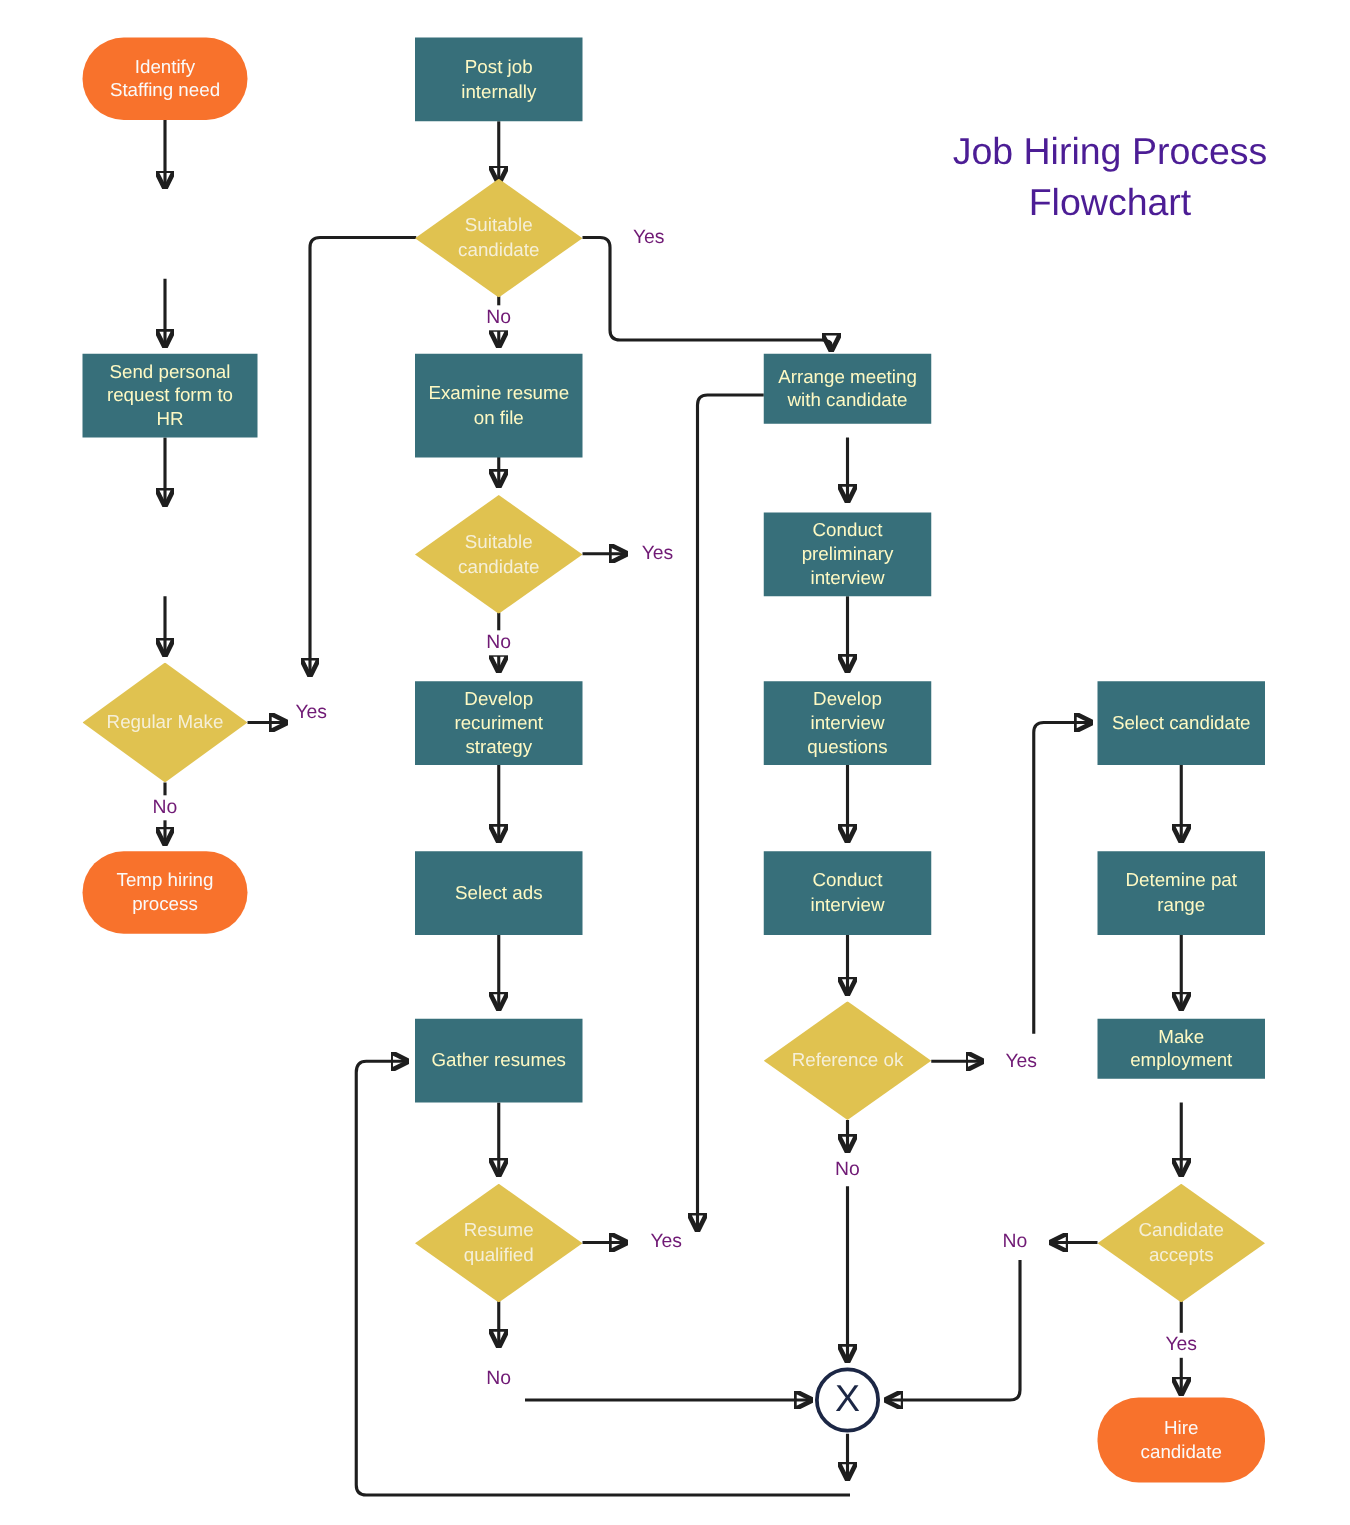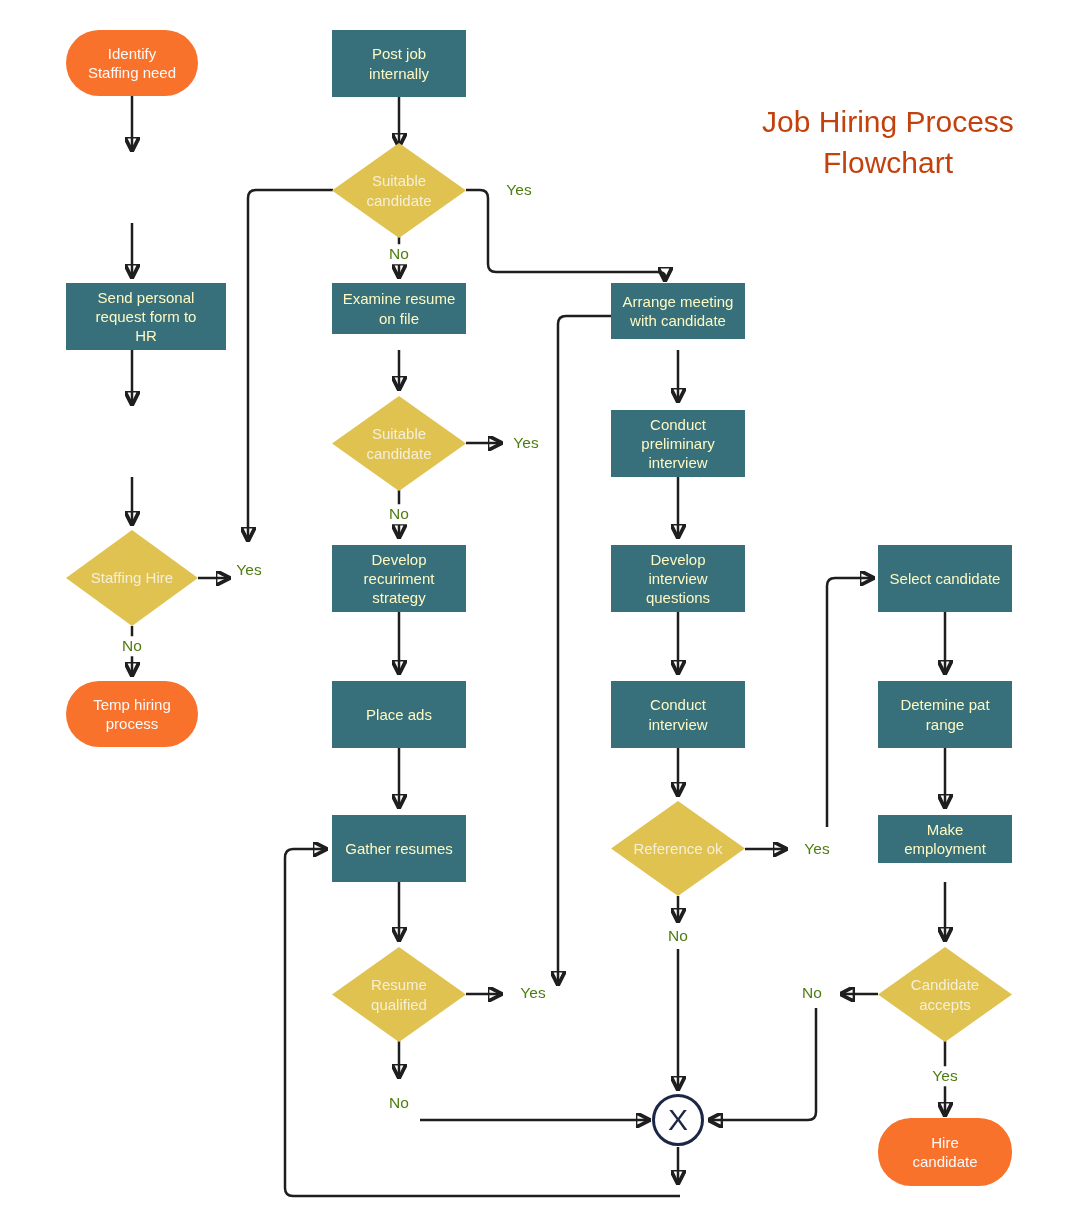--- a/index.html
+++ b/index.html
@@ -15,26 +15,26 @@
   }
   .node-label{white-space:pre-line;font-size:15px;line-height:1.28;}
   .process{background:#376F7A;color:#fef9c3;}
   .terminator{background:#F8722C;color:#FAFAFA;border-radius:33px;}
   .decision{
     background:#E0C250;color:#F5EFD8;
     clip-path:polygon(50% 0%,100% 50%,50% 100%,0% 50%);
   }
   .edge-label{
     position:absolute;transform:translate(-50%,-50%);
-    font-size:15.5px;color:#4d7c0f;line-height:1;text-align:center;
+    font-size:15.5px;color:#701a75;line-height:1;text-align:center;
   }
   .edge-label.bg{background:#ffffff;padding:2px 4px;}
   .title{
     position:absolute;left:720px;top:101px;width:336px;text-align:center;
-    font-size:30px;line-height:1.37;color:#c2410c;white-space:pre-line;
+    font-size:30px;line-height:1.37;color:#4c1d95;white-space:pre-line;
   }
   .xconnector{
     position:absolute;left:652px;top:1094px;width:52px;height:52px;
     background:#ffffff;border:3px solid #1C2745;border-radius:50%;
     box-sizing:border-box;display:flex;align-items:center;justify-content:center;
     font-size:30px;color:#1C2745;
   }
 </style>
 </head>
 <body>
@@ -85,56 +85,56 @@
     <path d="M680,1196 L293,1196 Q285,1196 285,1188 L285,858 Q285,849 293,849 L326,849" marker-end="url(#arrow)"></path>
   </svg>
 
   <div class="title">Job Hiring Process
 Flowchart</div>
 
   <div class="node terminator" style="left:66px;top:30px;width:132px;height:66px">
     <span class="node-label">Identify
 Staffing need</span>
   </div>
-  <div class="node process" style="left:66px;top:283px;width:160px;height:67px">
+  <div class="node process" style="left:66px;top:283px;width:140px;height:67px">
     <span class="node-label">Send personal
 request form to
 HR</span>
   </div>
   <div class="node decision" style="left:66px;top:530px;width:132px;height:96px">
-    <span class="node-label">Staffing Hire</span>
+    <span class="node-label">Regular Make</span>
   </div>
   <div class="node terminator" style="left:66px;top:681px;width:132px;height:66px">
     <span class="node-label">Temp hiring
 process</span>
   </div>
 
   <div class="node process" style="left:332px;top:30px;width:134px;height:67px">
     <span class="node-label">Post job
 internally</span>
   </div>
   <div class="node decision" style="left:332px;top:143px;width:134px;height:95px">
     <span class="node-label">Suitable
 candidate</span>
   </div>
-  <div class="node process" style="left:332px;top:283px;width:134px;height:51px">
+  <div class="node process" style="left:332px;top:283px;width:134px;height:83px">
     <span class="node-label">Examine resume
 on file</span>
   </div>
   <div class="node decision" style="left:332px;top:396px;width:134px;height:95px">
     <span class="node-label">Suitable
 candidate</span>
   </div>
   <div class="node process" style="left:332px;top:545px;width:134px;height:67px">
     <span class="node-label">Develop
 recuriment
 strategy</span>
   </div>
   <div class="node process" style="left:332px;top:681px;width:134px;height:67px">
-    <span class="node-label">Place ads</span>
+    <span class="node-label">Select ads</span>
   </div>
   <div class="node process" style="left:332px;top:815px;width:134px;height:67px">
     <span class="node-label">Gather resumes</span>
   </div>
   <div class="node decision" style="left:332px;top:947px;width:134px;height:95px">
     <span class="node-label">Resume
 qualified</span>
   </div>
 
   <div class="node process" style="left:611px;top:283px;width:134px;height:56px">

